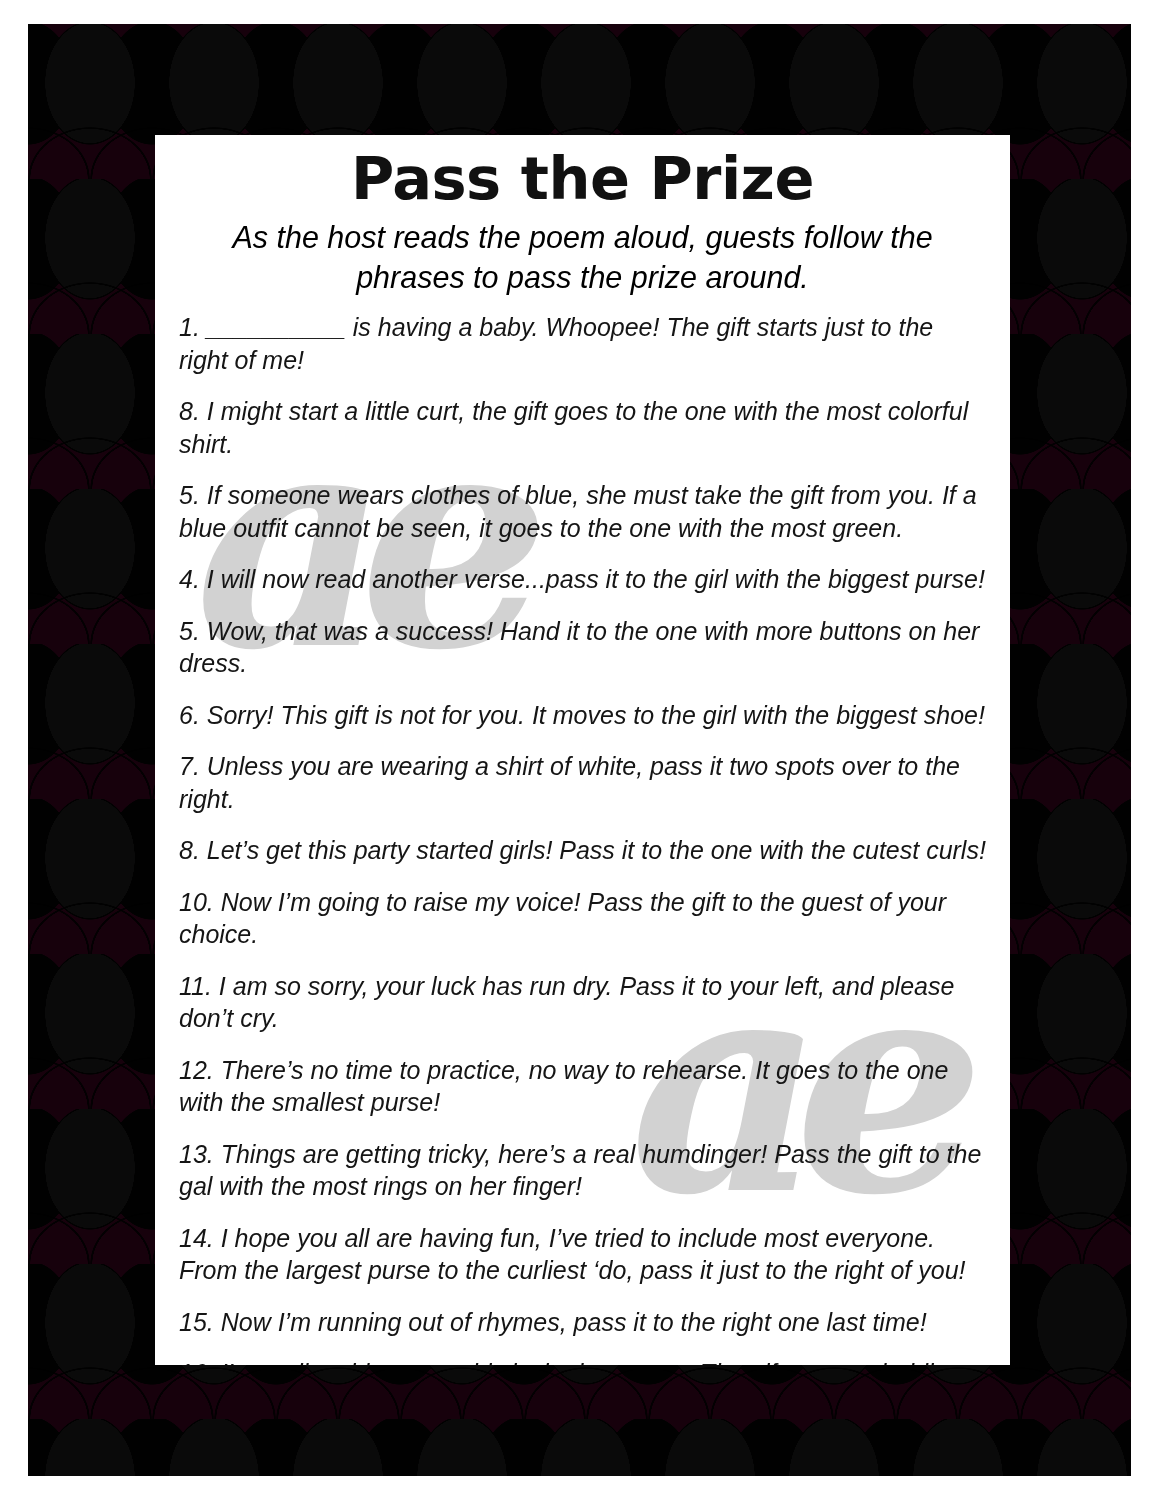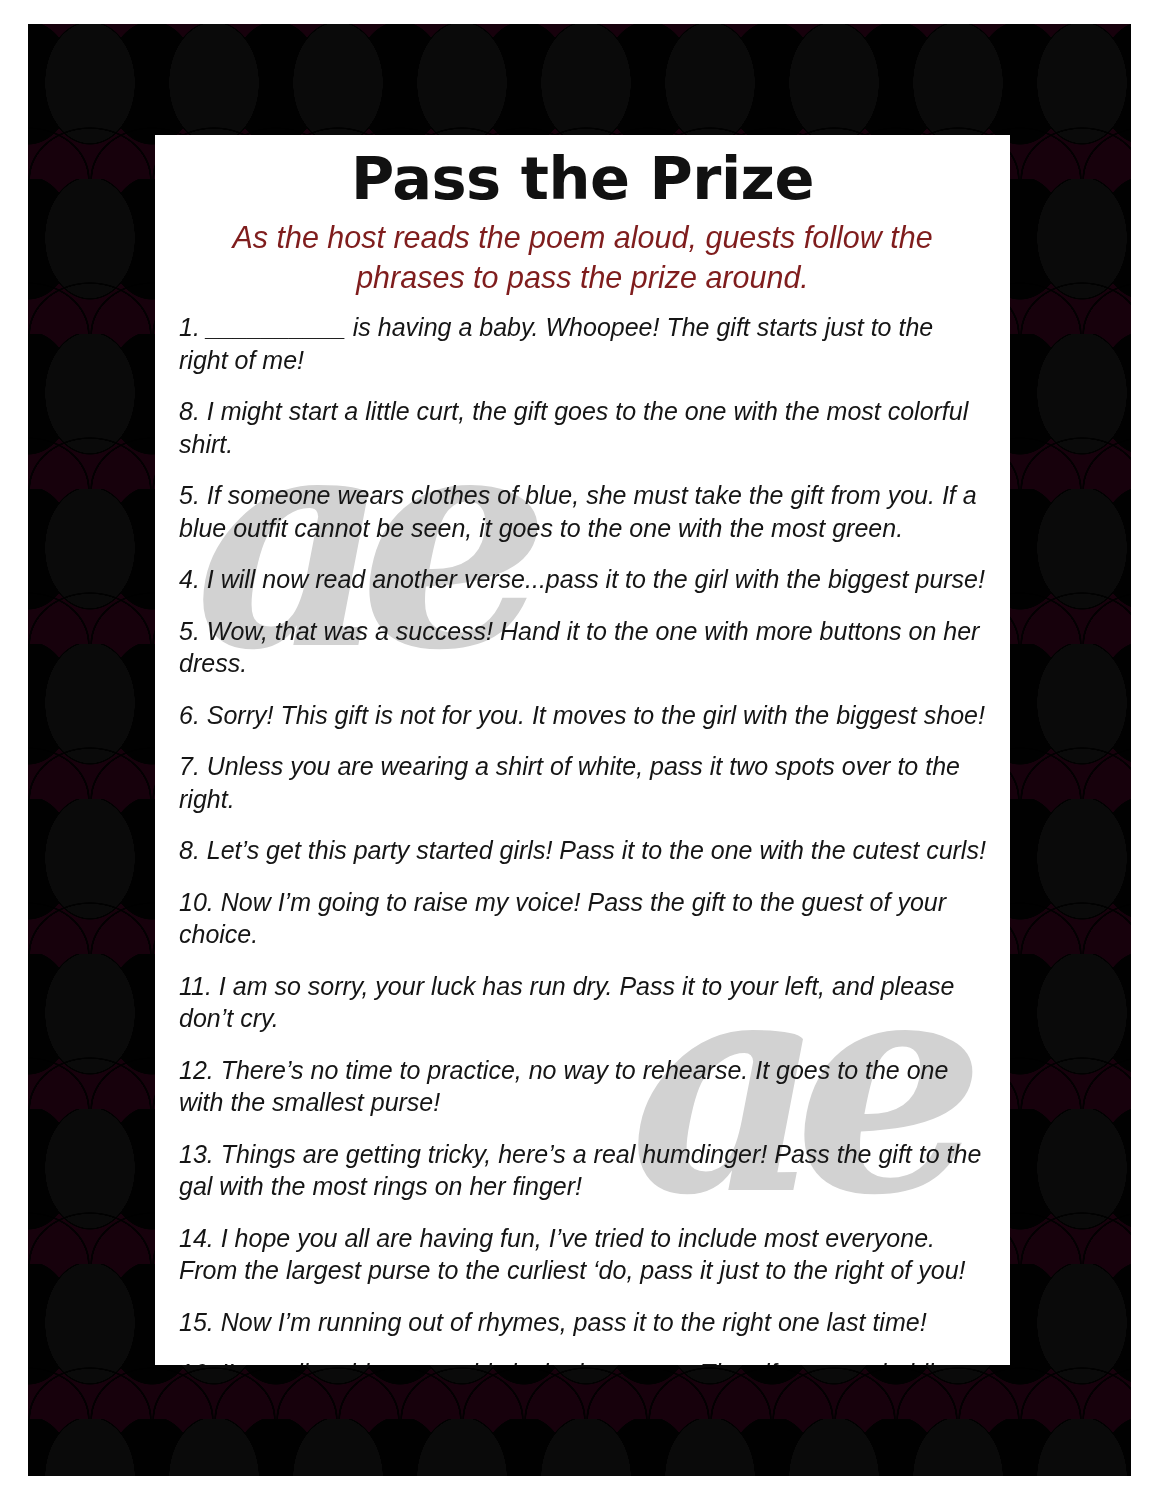--- a/index.html
+++ b/index.html
@@ -117,21 +117,21 @@
     color: #111111;
     margin: 0 0 2px 0;
     line-height: 1.08;
   }
 
   #doc-subtitle {
     text-align: center;
     font-family: "Liberation Sans", sans-serif;
     font-style: italic;
     font-size: 30.5px;
-    color: #7f1d1d;
+    color: #000000;
     line-height: 1.32;
     margin: 6px 38px 14px 38px;
   }
 
   .poem-line {
     font-family: "Liberation Sans", sans-serif;
     font-style: italic;
     font-size: 25px;
     color: #151515;
     line-height: 1.30;

